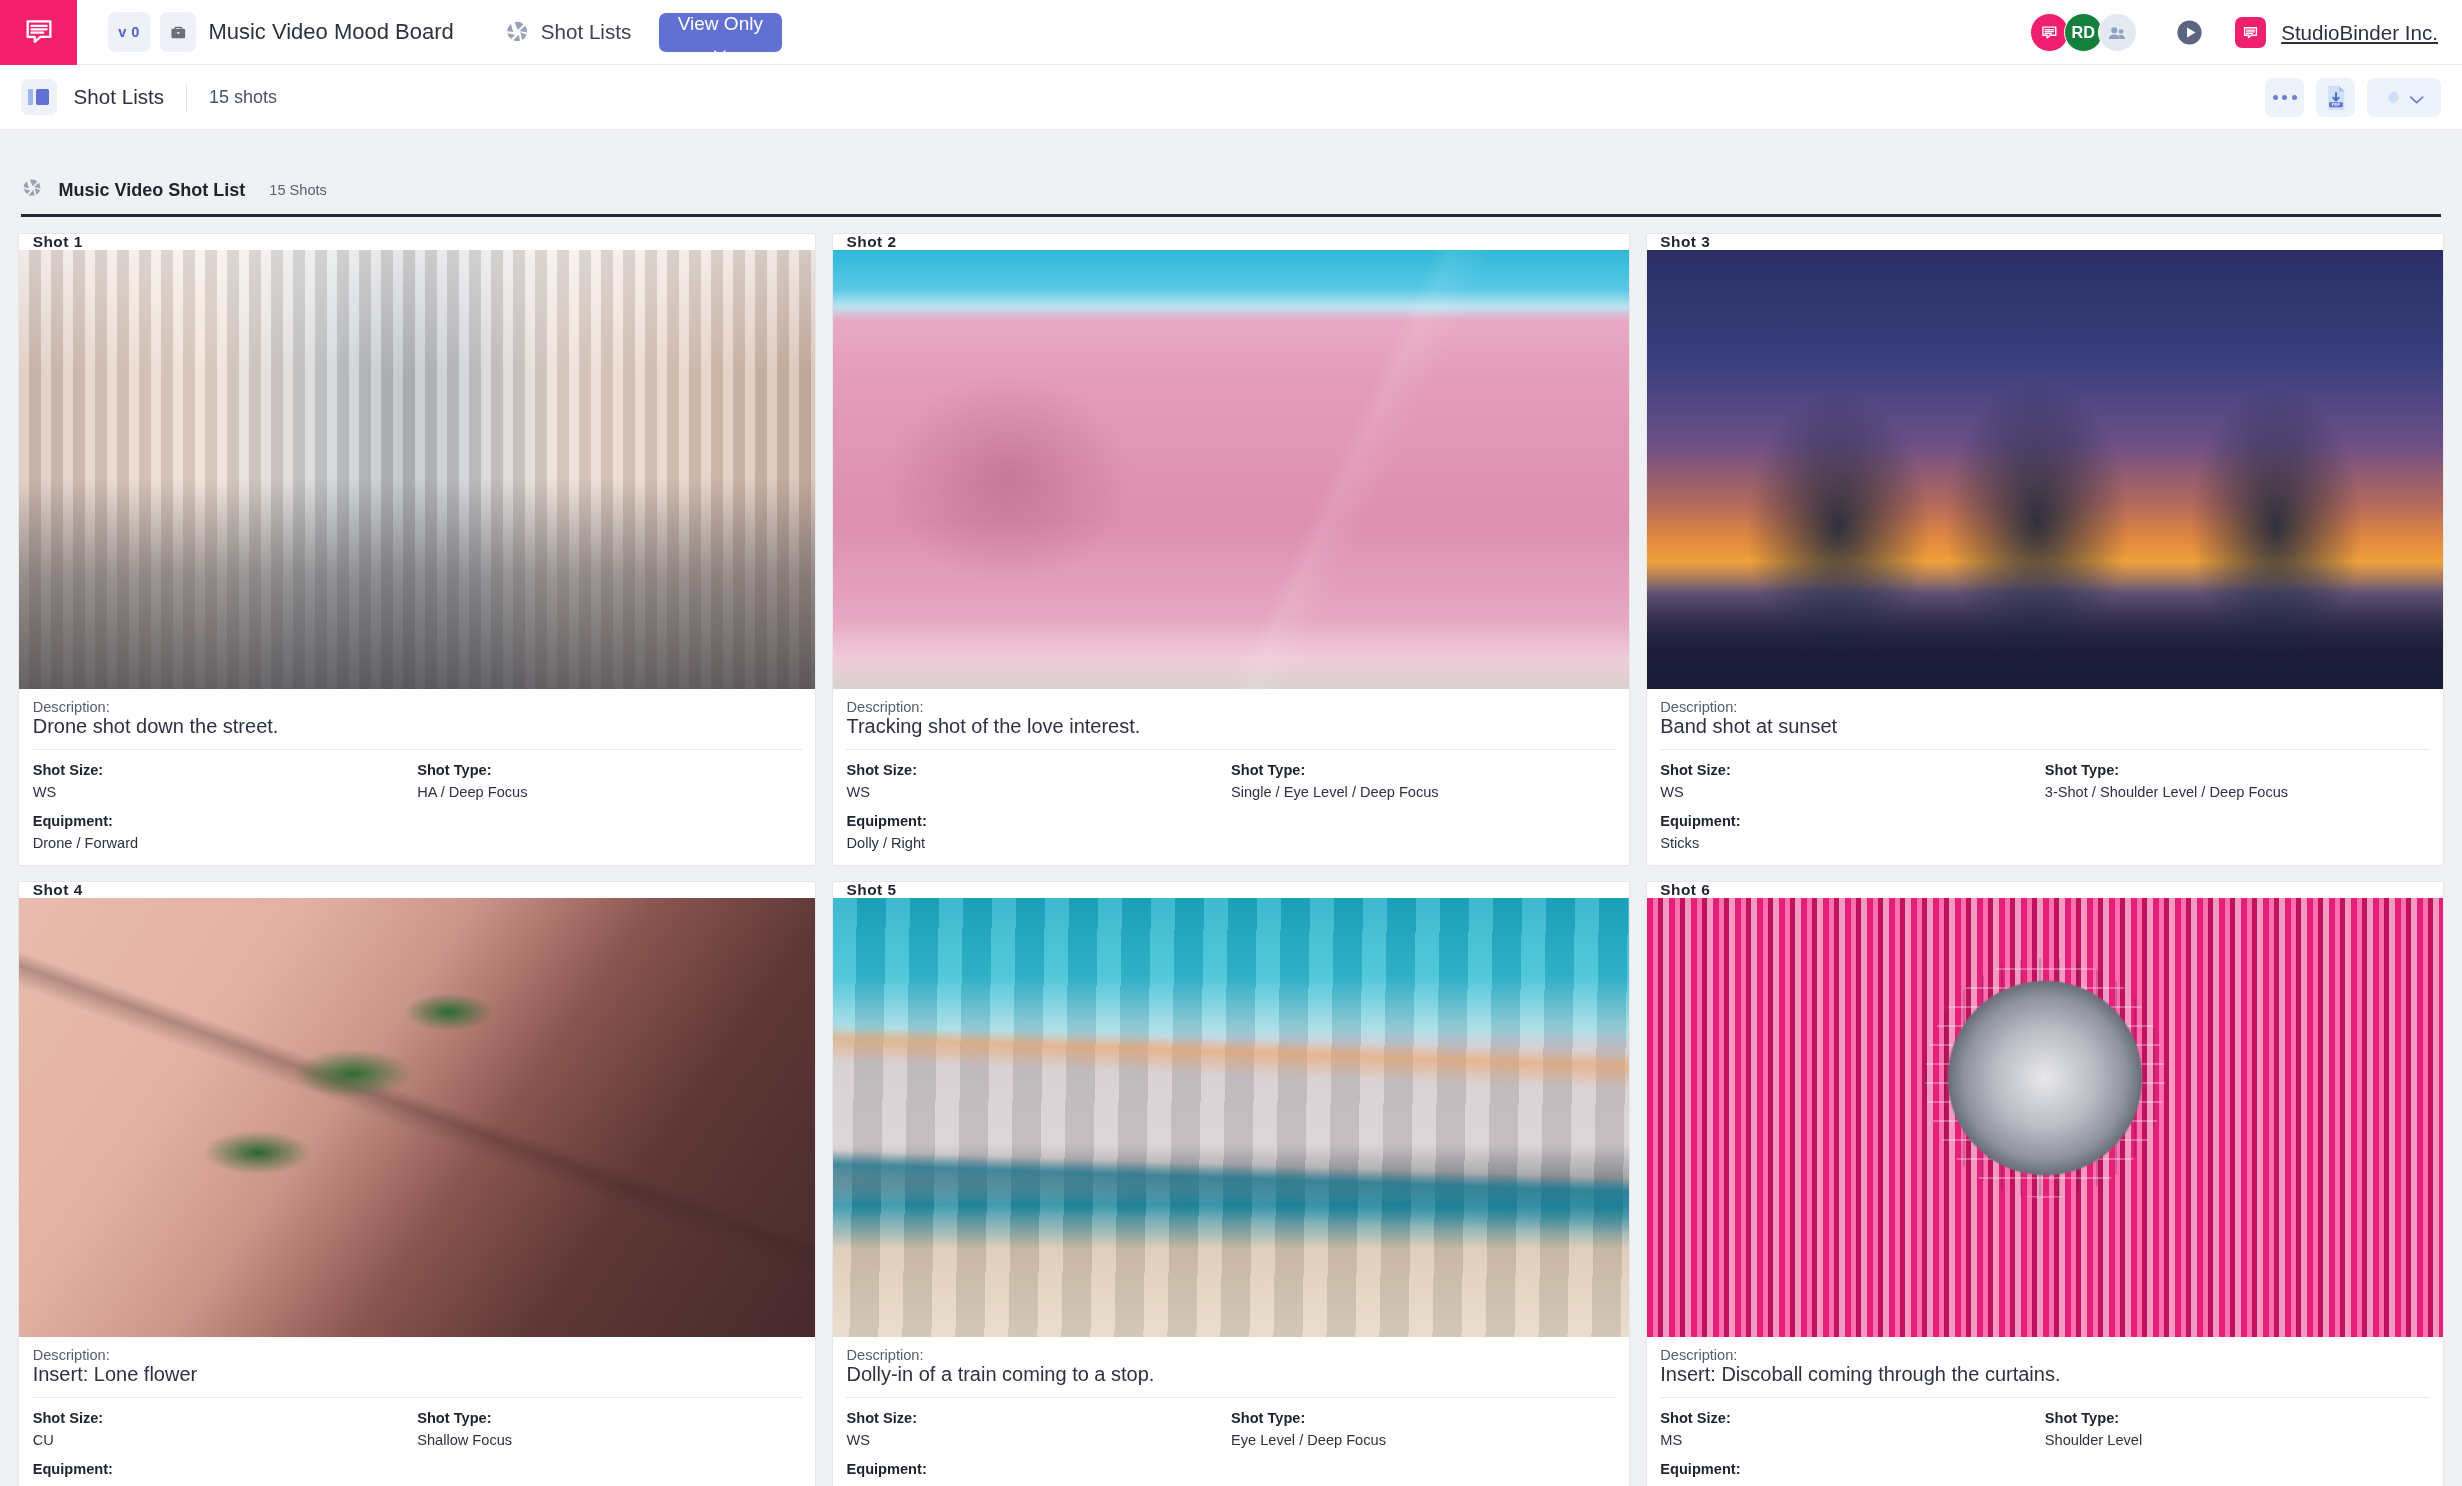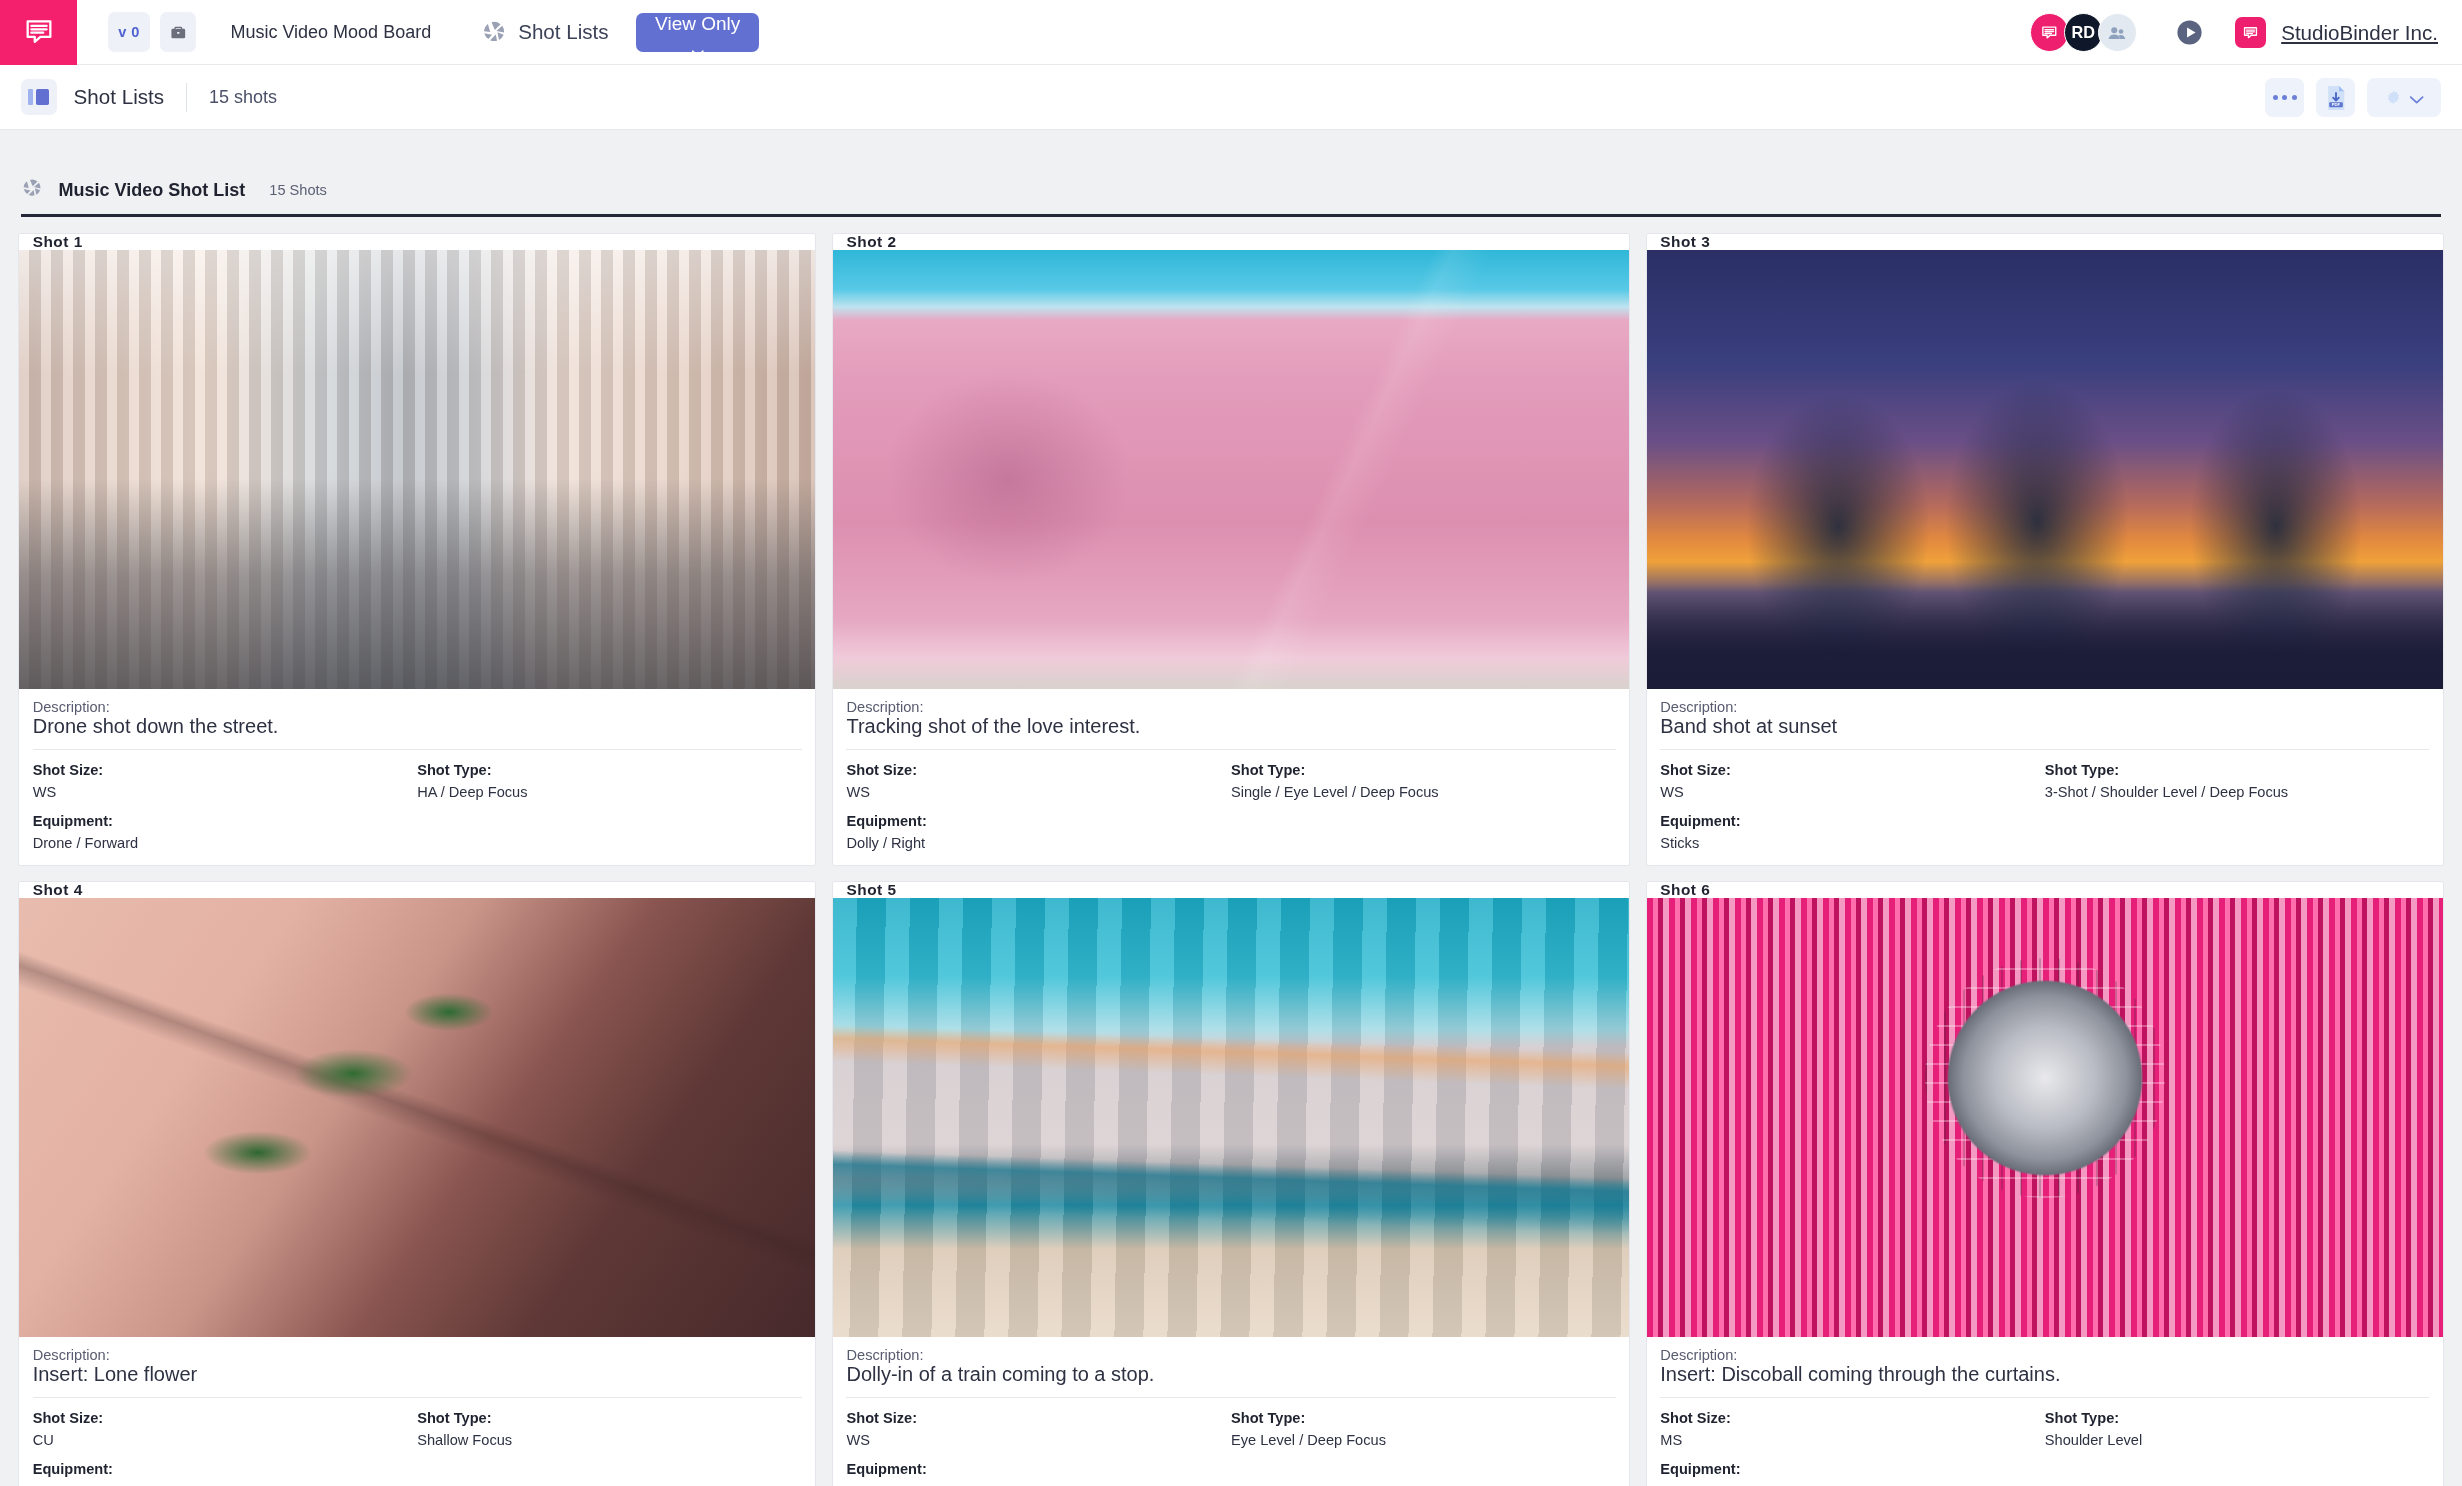--- a/index.html
+++ b/index.html
@@ -38,23 +38,23 @@
     height: 40px; min-width: 36px;
     display: flex; align-items: center; justify-content: center;
     padding: 0 10.3px;
     color: #4f63d2;
     font-size: 14.6px;
     font-weight: 700;
     letter-spacing: 0.4px;
   }
   .chip.icon-chip { padding: 0; width: 36px; }
   .proj-title {
-    font-size: 18px;
+    font-size: 22px;
     color: #2d3142;
-    margin-left: 34px;
+    margin-left: 12px;
     white-space: nowrap;
     font-weight: 400;
   }
   .aperture { width: 26px; height: 26px; flex: 0 0 auto;}
   .shotlists-link {
     display: flex; align-items: center; gap: 11px;
     font-size: 20.6px; color: #3c4257;
     margin-left: 50px;
     white-space: nowrap;
   }
@@ -80,21 +80,21 @@
     display: flex; align-items: center;
   }
   .avatar {
     width: 39px; height: 39px; border-radius: 50%;
     display: flex; align-items: center; justify-content: center;
     color: #fff; font-size: 16.3px; font-weight: 700;
     margin-left: -5.1px;
     border: 1.7px solid #fff;
   }
   .av-1 { background: #ee1f6e; margin-left: 0; }
-  .av-2 { background: #0f172a; }
+  .av-2 { background: #15803d; }
   .av-3 { background: #e3e9f0; }
   .av-3 svg { width: 22px; height: 22px; }
   .play-btn { margin-left: 38px; width: 29px; height: 29px; }
   .brand-sq {
     width: 31px; height: 31px; border-radius: 6.9px;
     background: #ee1f6e; margin-left: 31px;
     display: flex; align-items: center; justify-content: center;
   }
   .brand-sq svg { width: 19px; height: 19px; }
   .brand-name { font-size: 20.6px; color: #2d3142; margin-left: 15.4px; white-space: nowrap; text-decoration: underline; }

